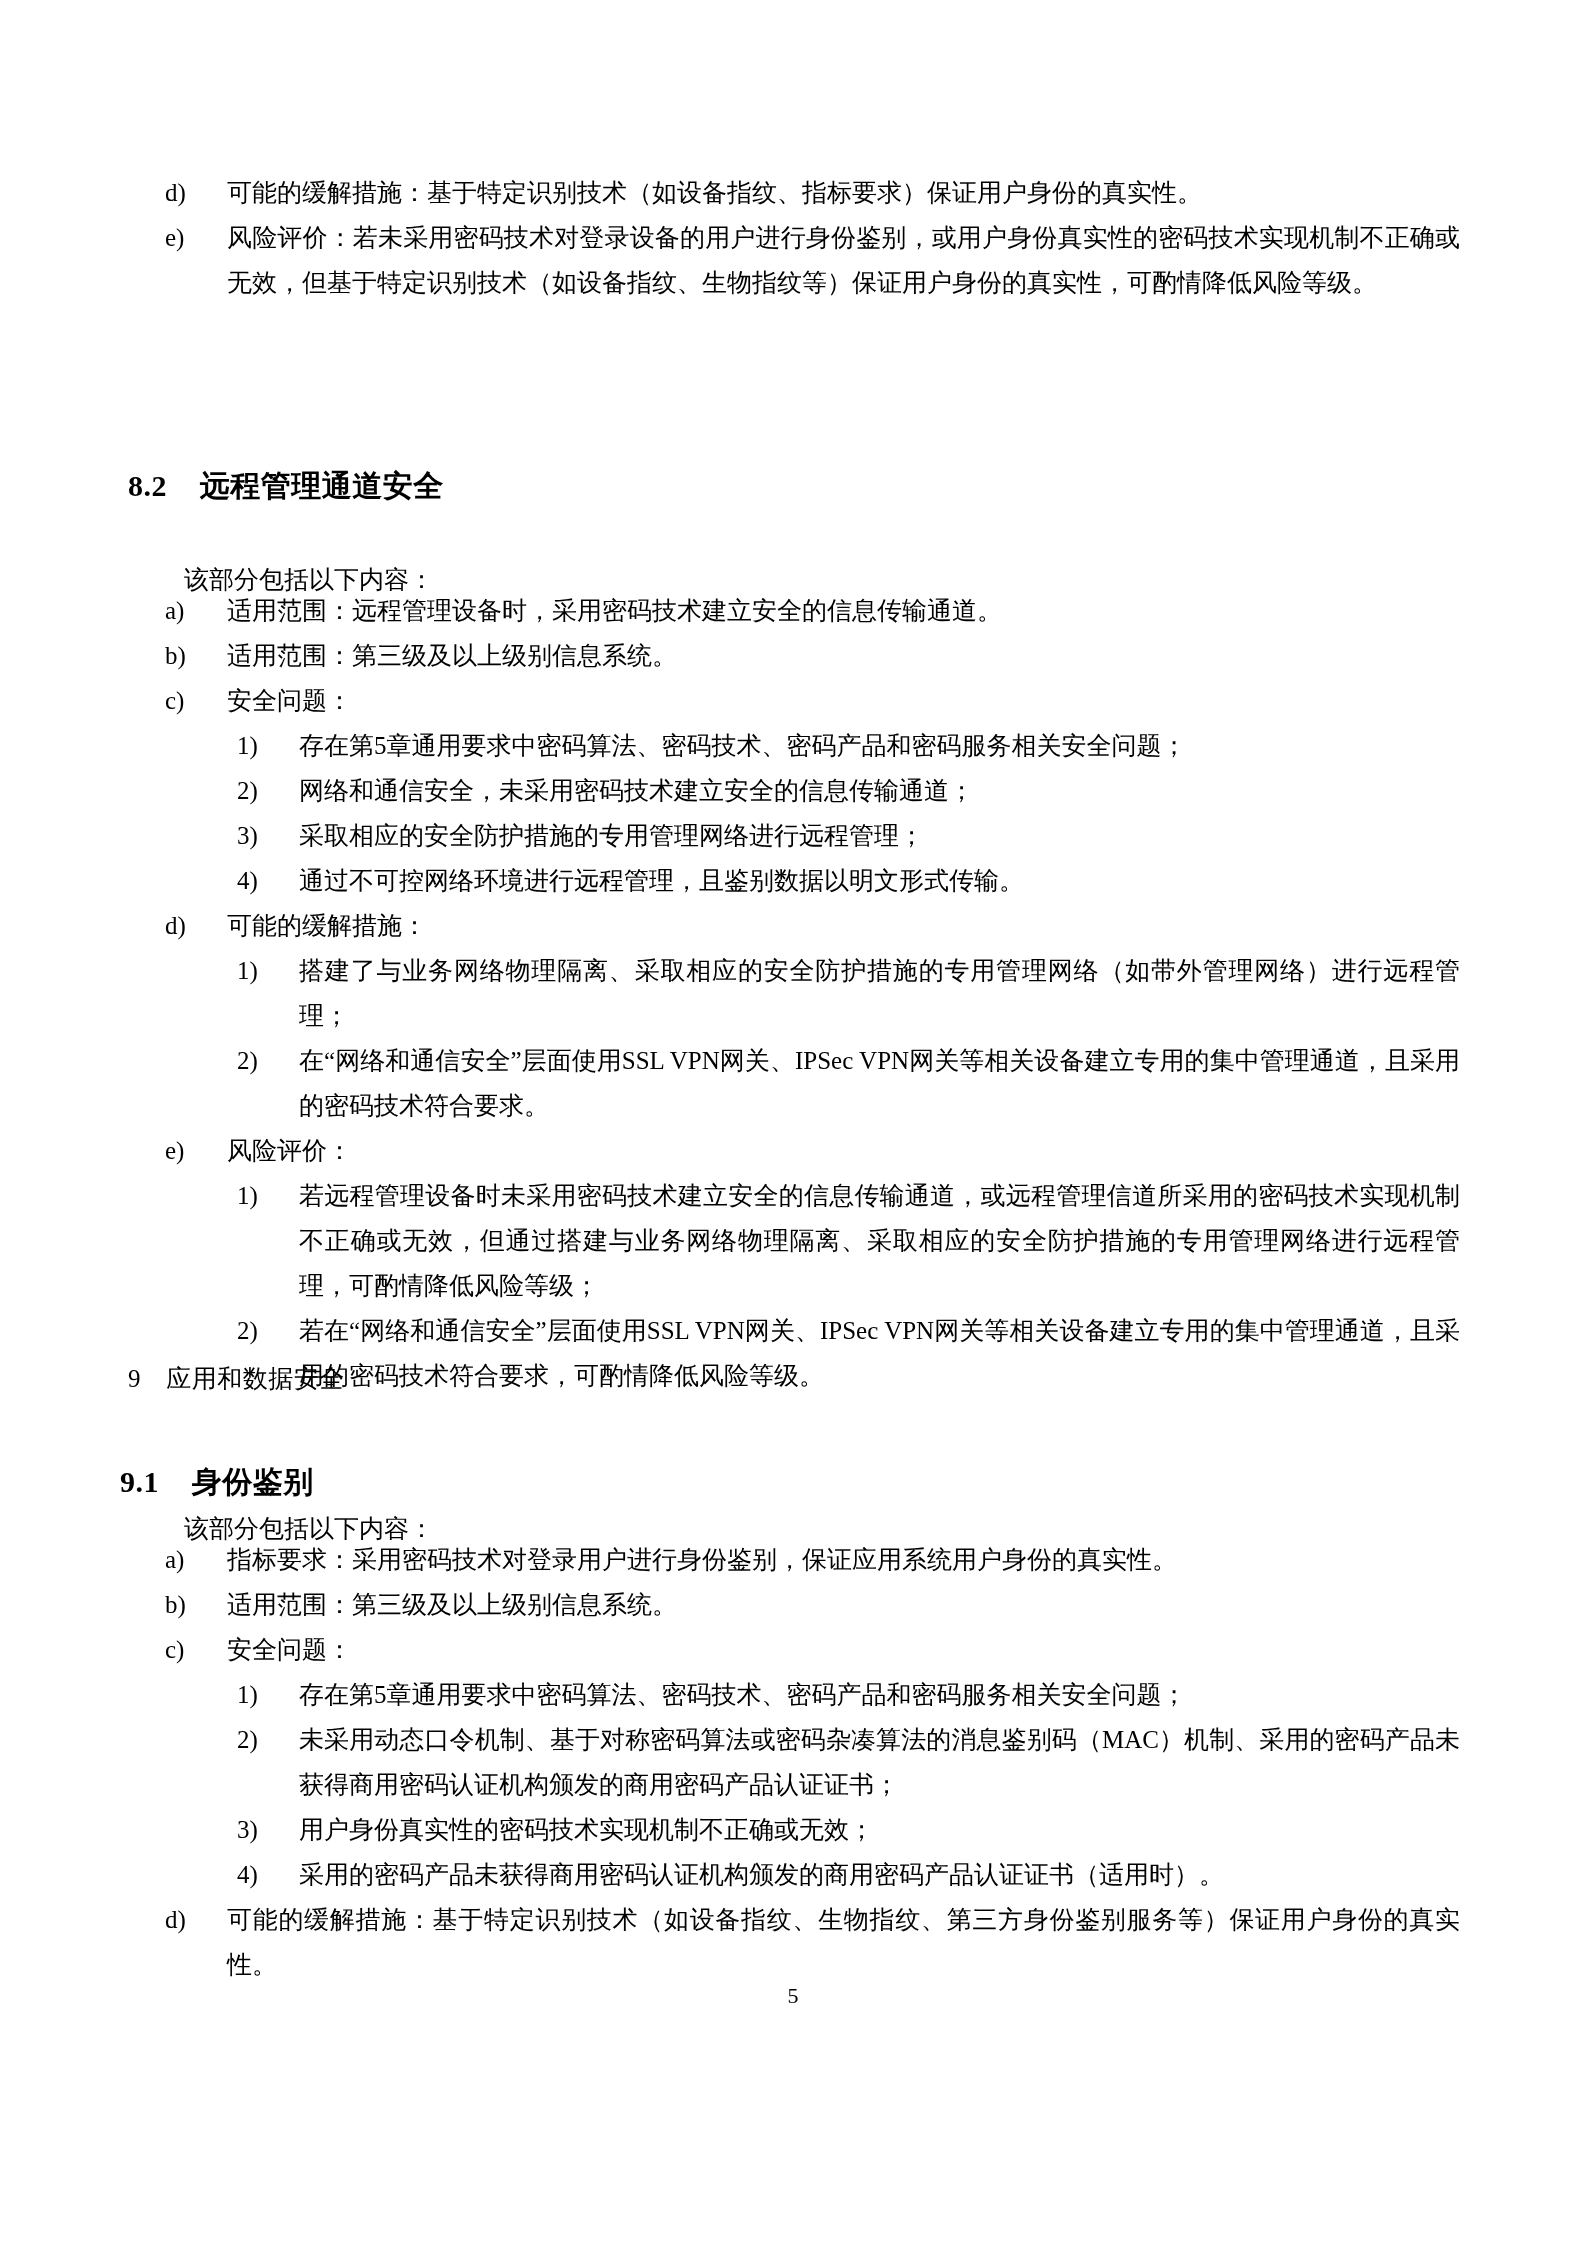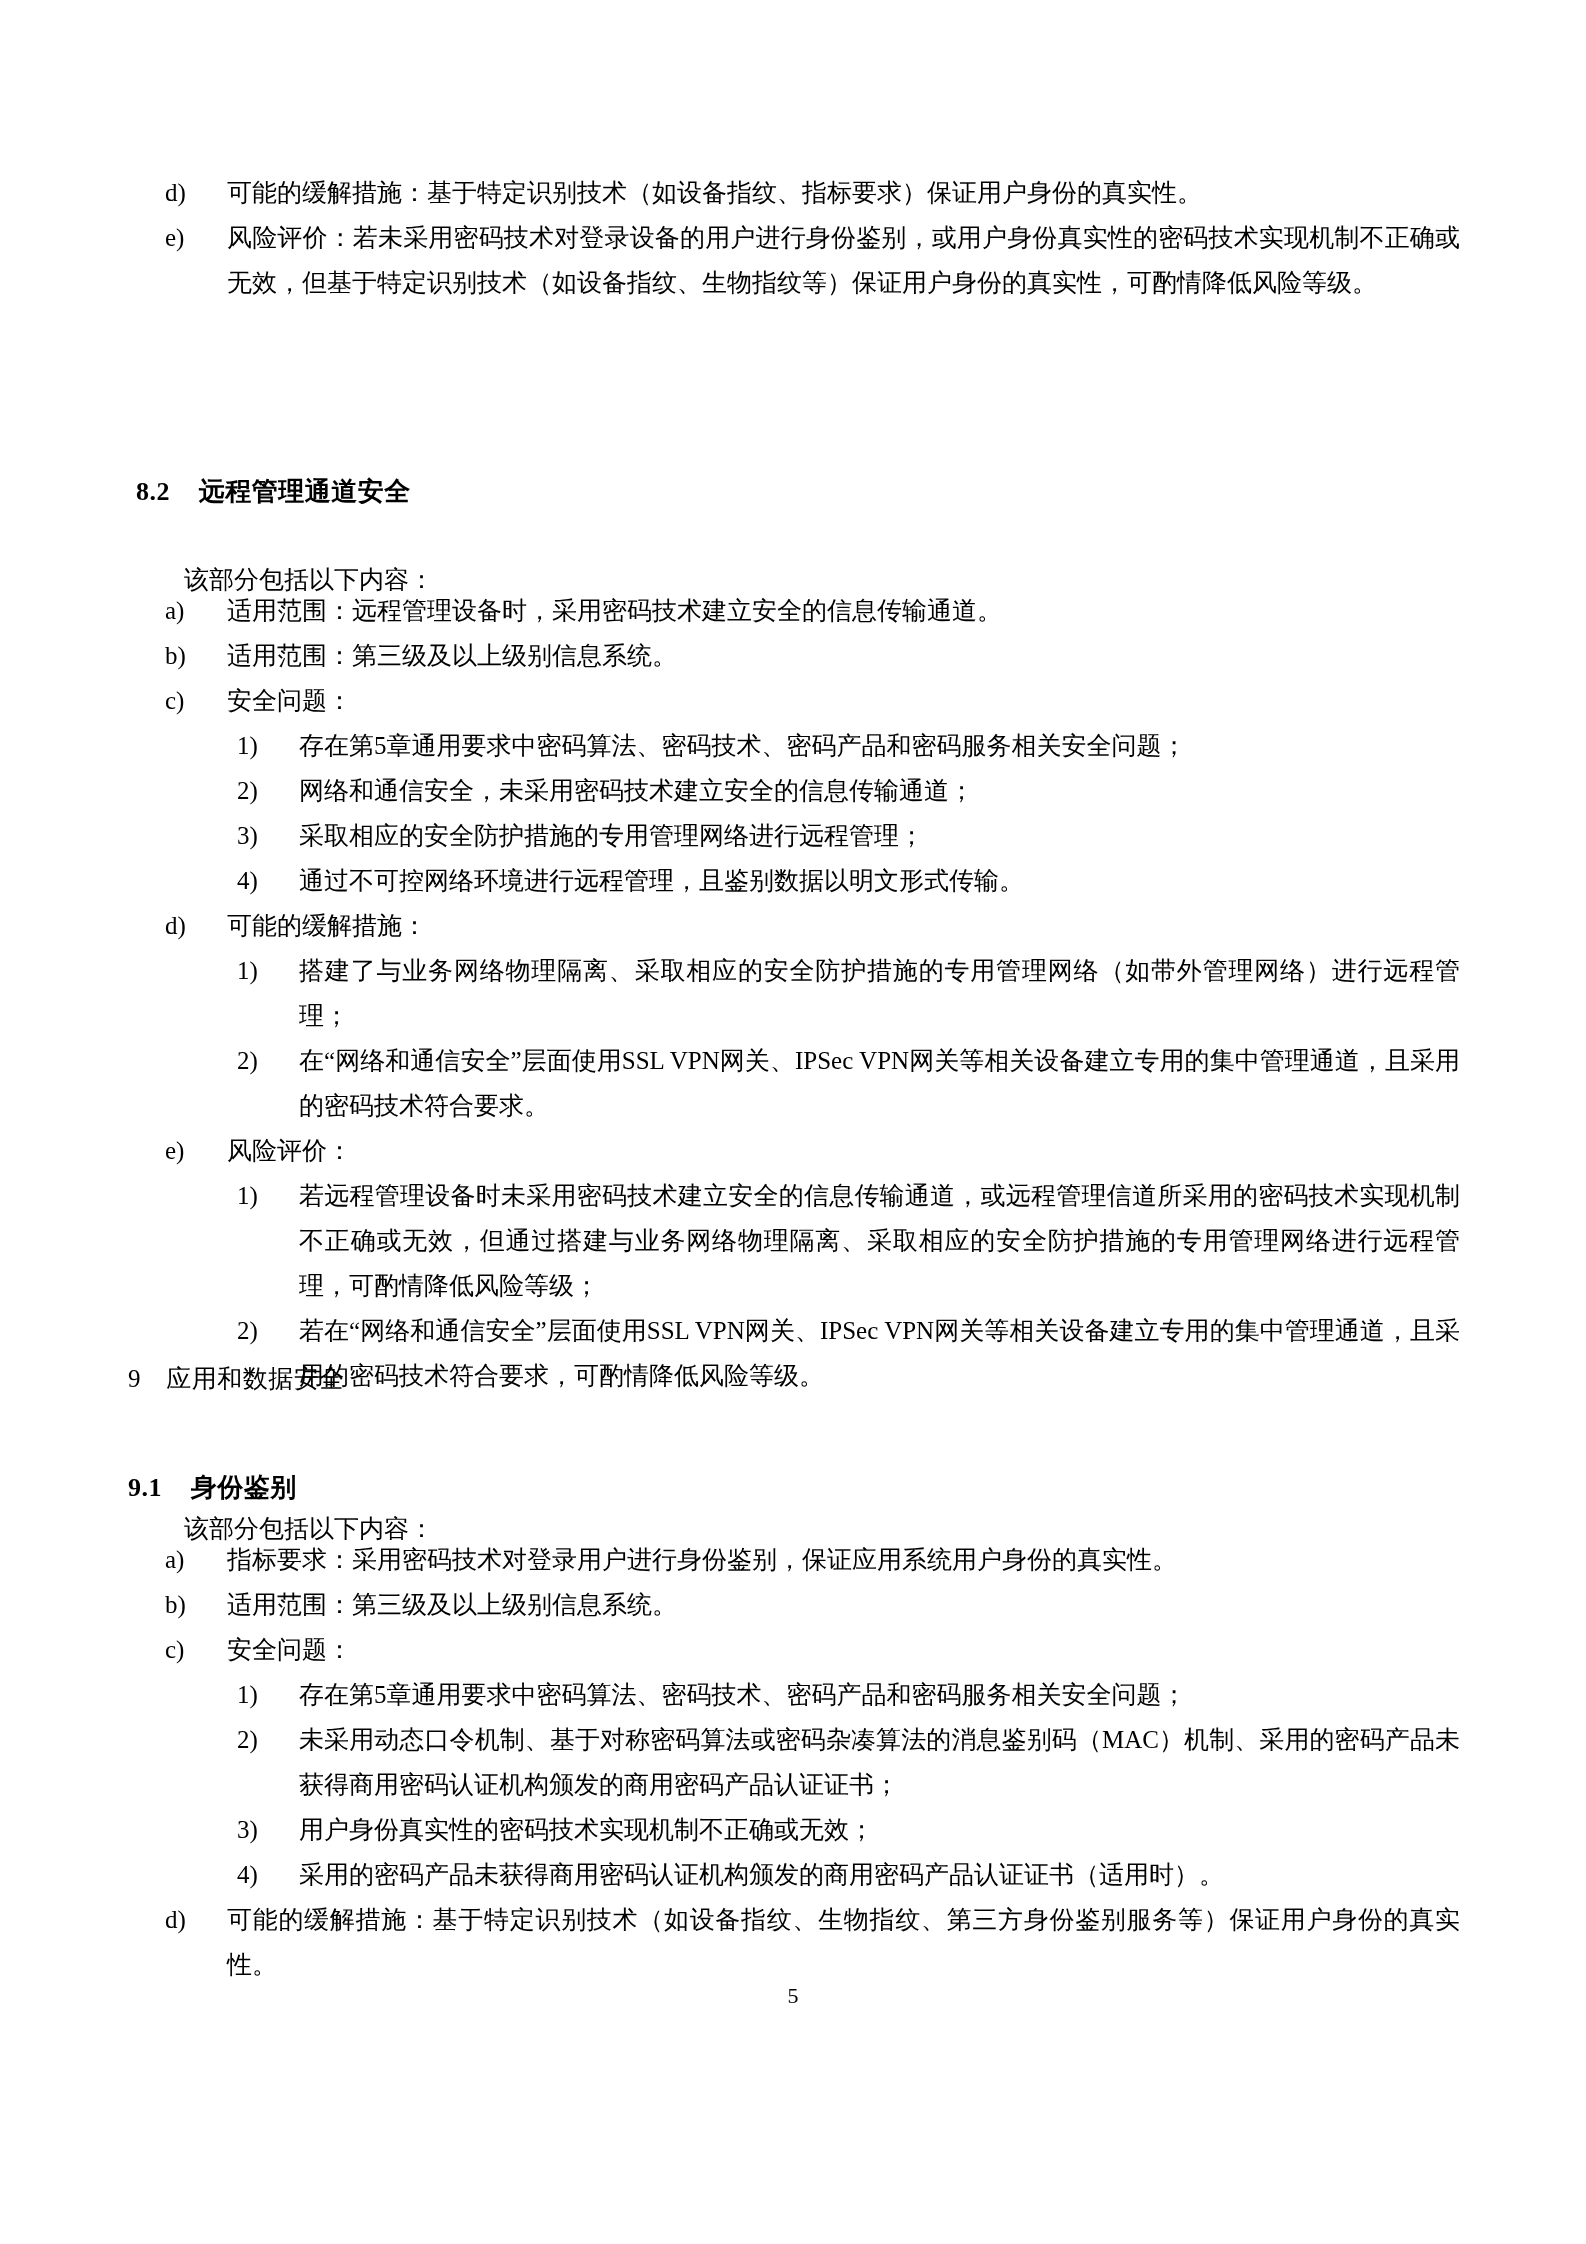--- a/index.html
+++ b/index.html
@@ -20,24 +20,24 @@
     position: relative;
     width: 1586px;
     height: 2244px;
     box-sizing: border-box;
     padding: 170px 120px 0 120px;
   }
 
   
   .h2 {
     font-family: "DejaVu Sans", "Liberation Sans", sans-serif;
-    font-size: 26px;
+    font-size: 30px;
     font-weight: bold;
     letter-spacing: 0.5px;
-    margin: 8px;
+    margin: 0;
     padding: 0;
     white-space: pre;
   }
   .h2 .num { font-weight: bold; }
   .h1 {
     font-family: "DejaVu Sans", "Liberation Sans", sans-serif;
     font-size: 25px;
     font-weight: normal;
     letter-spacing: 0.5px;
     margin: 0;

